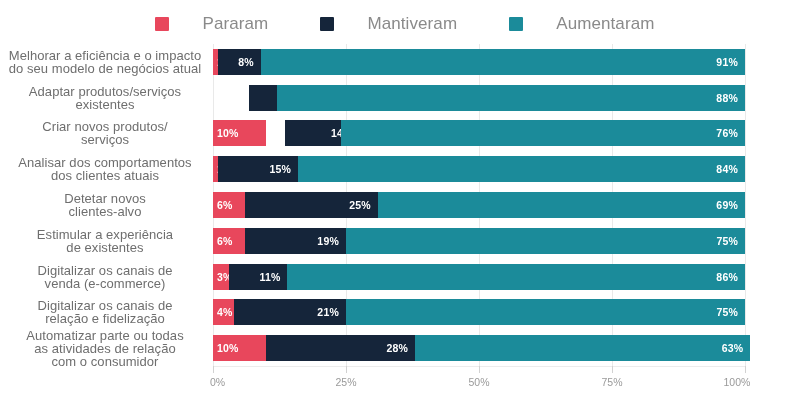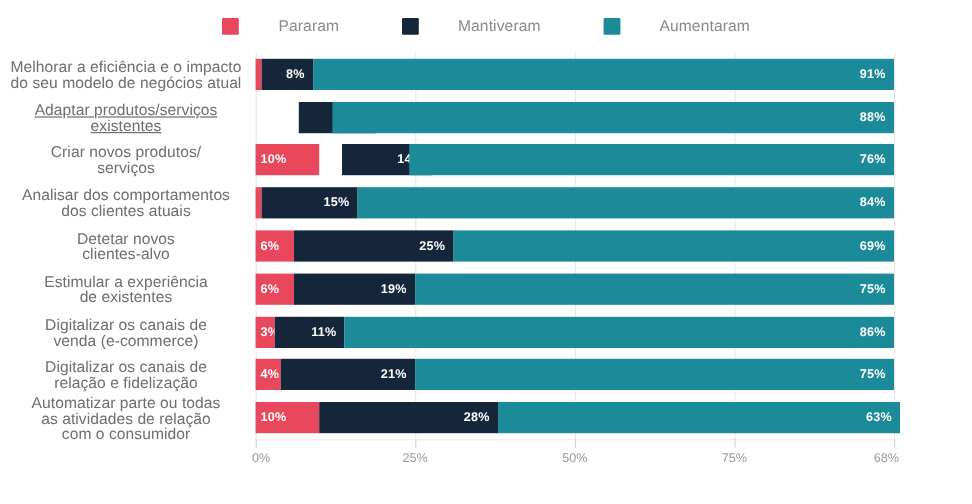--- a/index.html
+++ b/index.html
@@ -14,21 +14,21 @@
 
   
   .legend{
     position:absolute; top:14px; left:0; width:810px;
     display:flex; justify-content:center; align-items:center;
     gap:52px;
   }
   .legend-item{display:flex;align-items:center;gap:9px;}
   .legend-swatch{width:14px;height:14px;display:block;border-radius:1px;}
   .legend-label{
-    font-size:13px;color:#8a8a8a;letter-spacing:.1px;white-space:nowrap;margin-left:24px;
+    font-size:17px;color:#8a8a8a;letter-spacing:.1px;white-space:nowrap;margin-left:24px;
   }
 
   
   .plot{
     position:absolute;
     left:213px; top:44px;
     width:532px; height:322px;
   }
   .gridlines{position:absolute;inset:0;}
   .gridline{
@@ -100,21 +100,21 @@
       <span class="legend-swatch" style="background: rgb(27, 139, 154);"></span>
       <span class="legend-label">Aumentaram</span>
     </div>
   </div>
 
   <div class="cats" id="cats">
       <div class="cat" style="top: 4.88889px;">
         <div>Melhorar a eficiência e o impacto</div>
         <div>do seu modelo de negócios atual</div>
       </div>
-      <div class="cat" style="top: 40.6667px; text-decoration: underline;">
+      <div class="cat" style="top: 40.6667px;">
         <div>Adaptar produtos/serviços</div>
         <div>existentes</div>
       </div>
       <div class="cat" style="top: 76.4444px;">
         <div>Criar novos produtos/</div>
         <div>serviços</div>
       </div>
       <div class="cat" style="top: 112.222px;">
         <div>Analisar dos comportamentos</div>
         <div>dos clientes atuais</div>
@@ -255,17 +255,17 @@
     <div id="ticks">
         <div class="tick" style="left: 0px;"></div>
         <div class="tick-label" style="left: 0px; transform: translateX(-20%);">0%</div>
         <div class="tick" style="left: 133px;"></div>
         <div class="tick-label" style="left: 133px;">25%</div>
         <div class="tick" style="left: 266px;"></div>
         <div class="tick-label" style="left: 266px;">50%</div>
         <div class="tick" style="left: 399px;"></div>
         <div class="tick-label" style="left: 399px;">75%</div>
         <div class="tick" style="left: 532px;"></div>
-        <div class="tick-label" style="left: 532px; transform: translateX(-80%);">68%</div>
+        <div class="tick-label" style="left: 532px; transform: translateX(-80%);">100%</div>
       </div>
   </div>
 
 </div>
 
 </body></html>

